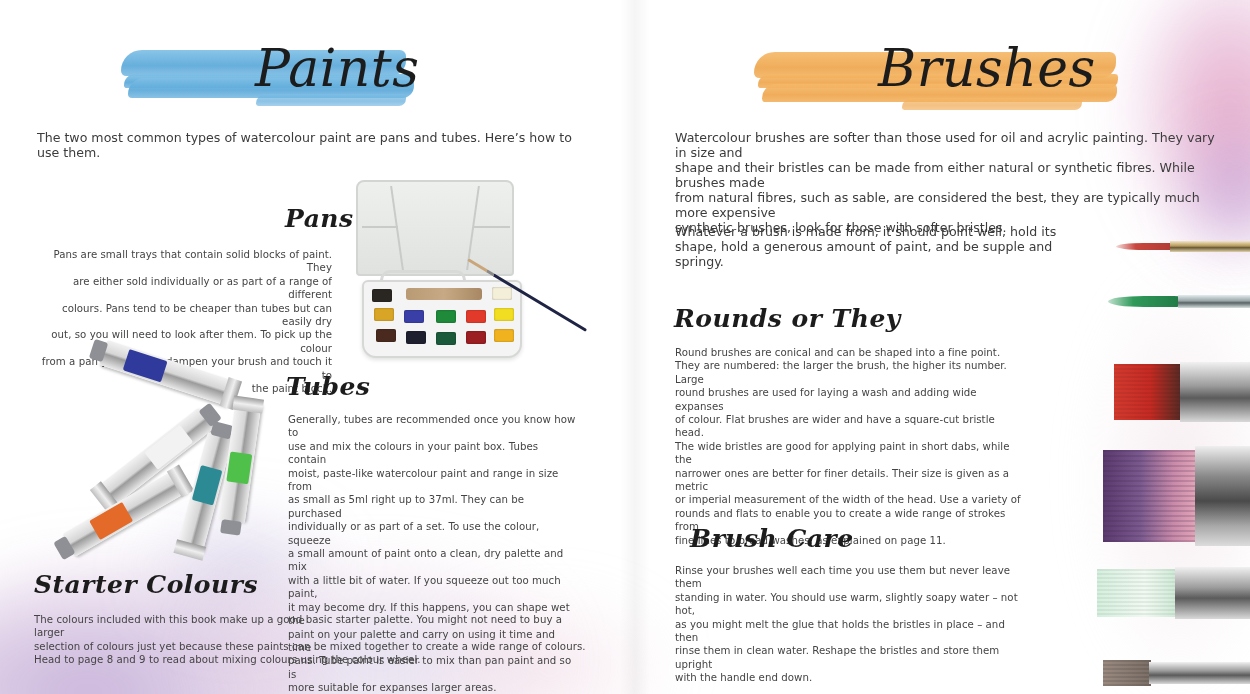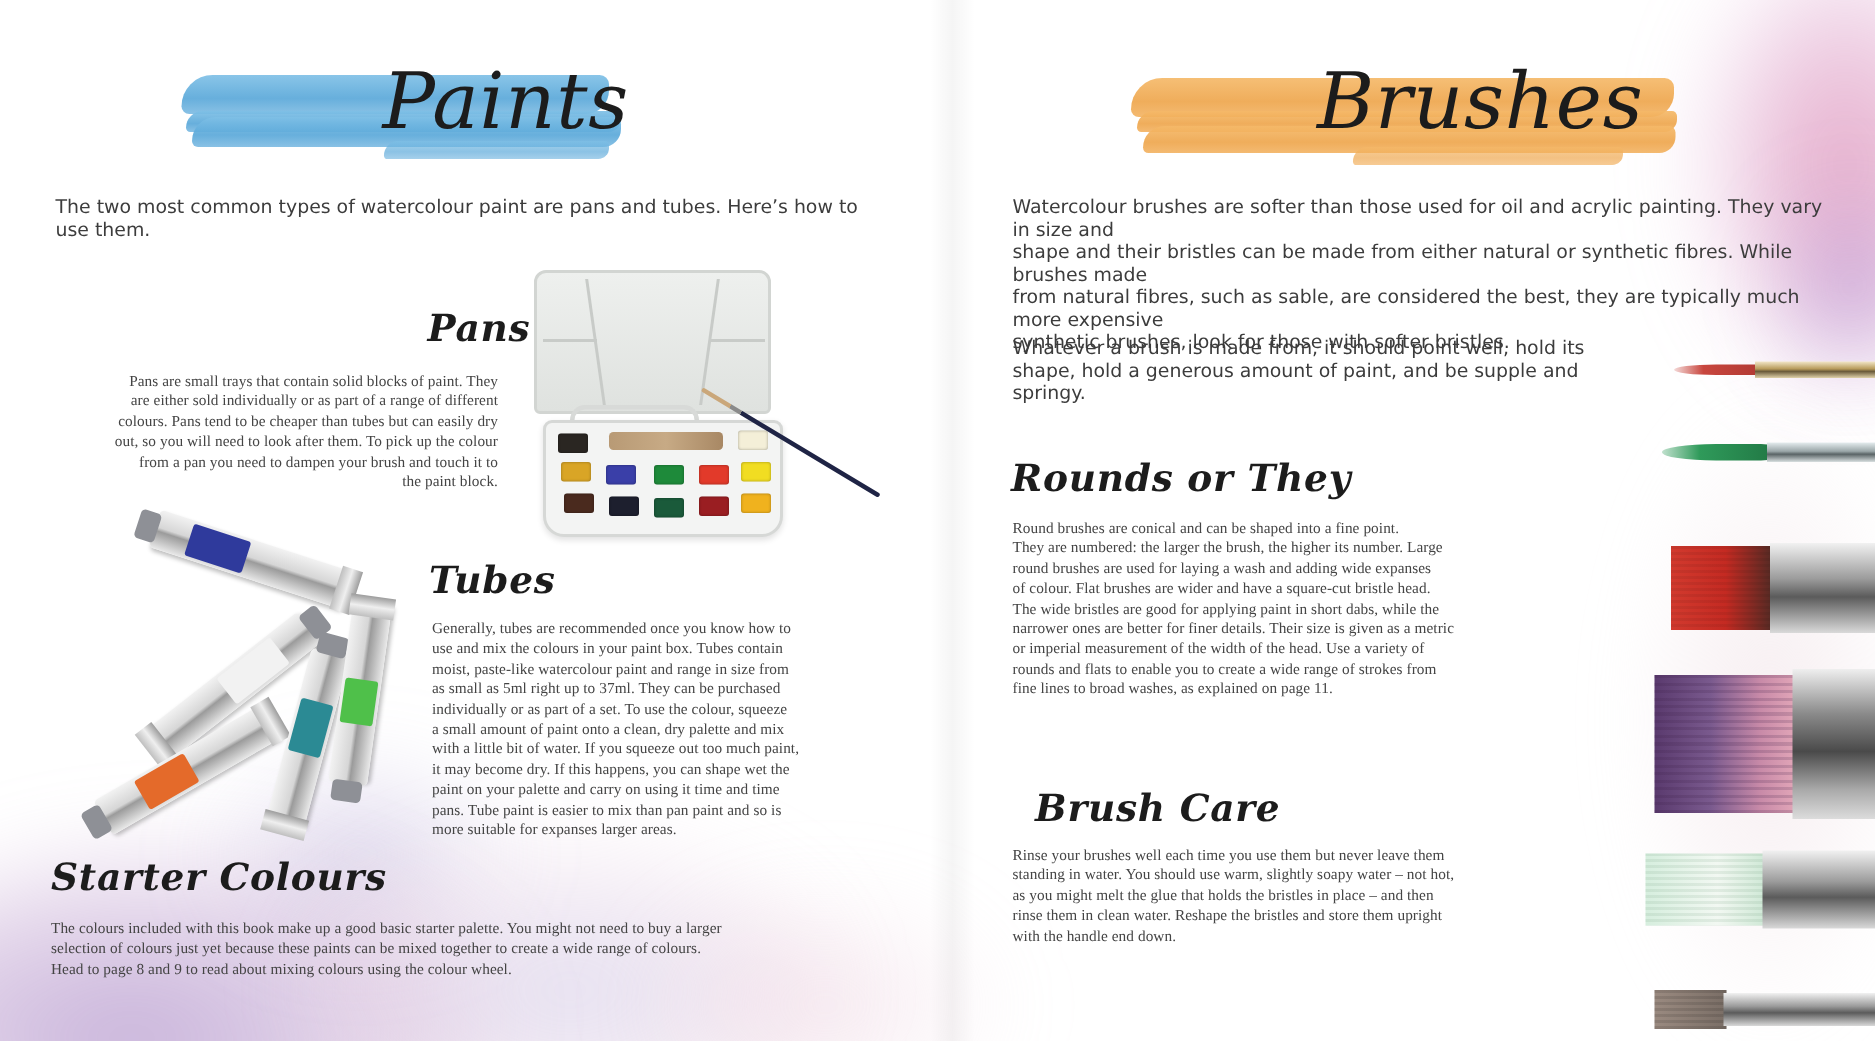--- a/index.html
+++ b/index.html
@@ -22,21 +22,21 @@
   
   .stroke { position: absolute; }
   .stroke span { position: absolute; display: block; border-radius: 40px 12px 30px 10px; }
   .stroke-blue span { background: linear-gradient(180deg, #7fc0e6, #5aa8d9 60%, #7fbce3); opacity: 0.92; }
   .stroke-orange span { background: linear-gradient(180deg, #f5b969, #eea64d 60%, #f3b465); opacity: 0.92; }
 
   .script { font-family: "DejaVu Serif", serif; font-style: italic; color: #1c1c1c; letter-spacing: 0.5px; }
   .main-title { position: absolute; font-size: 52px; font-weight: normal; line-height: 1; }
   .sub-title { position: absolute; font-size: 25px; line-height: 1; }
 
-  .body-text { position: absolute; font-size: 10.2px; line-height: 13.4px; color: #444; letter-spacing: 0.05px; font-family: Liberation Serif, serif; }
+  .body-text { position: absolute; font-size: 10.2px; line-height: 13.4px; color: #444; letter-spacing: 0.05px; }
   .body-text.right { text-align: right; }
   .intro-text { position: absolute; font-size: 12.6px; line-height: 15px; color: #3c3c3c; }
 
   
   .palette { position: absolute; left: 356px; top: 180px; width: 160px; height: 180px; }
   .lid { position: absolute; left: 0; top: 0; width: 158px; height: 96px; background: linear-gradient(180deg, #eef0ee, #dfe2df); border: 2px solid #d2d5d2; border-radius: 8px 8px 4px 4px; }
   .lid .div1 { position: absolute; left: 38px; top: 4px; width: 2px; height: 84px; background: #c8cbc8; transform: skewX(8deg); }
   .lid .div2 { position: absolute; left: 114px; top: 4px; width: 2px; height: 84px; background: #c8cbc8; transform: skewX(-8deg); }
   .lid .div3 { position: absolute; left: 4px; top: 44px; width: 36px; height: 2px; background: #c8cbc8; }
   .lid .div4 { position: absolute; left: 116px; top: 44px; width: 36px; height: 2px; background: #c8cbc8; }

